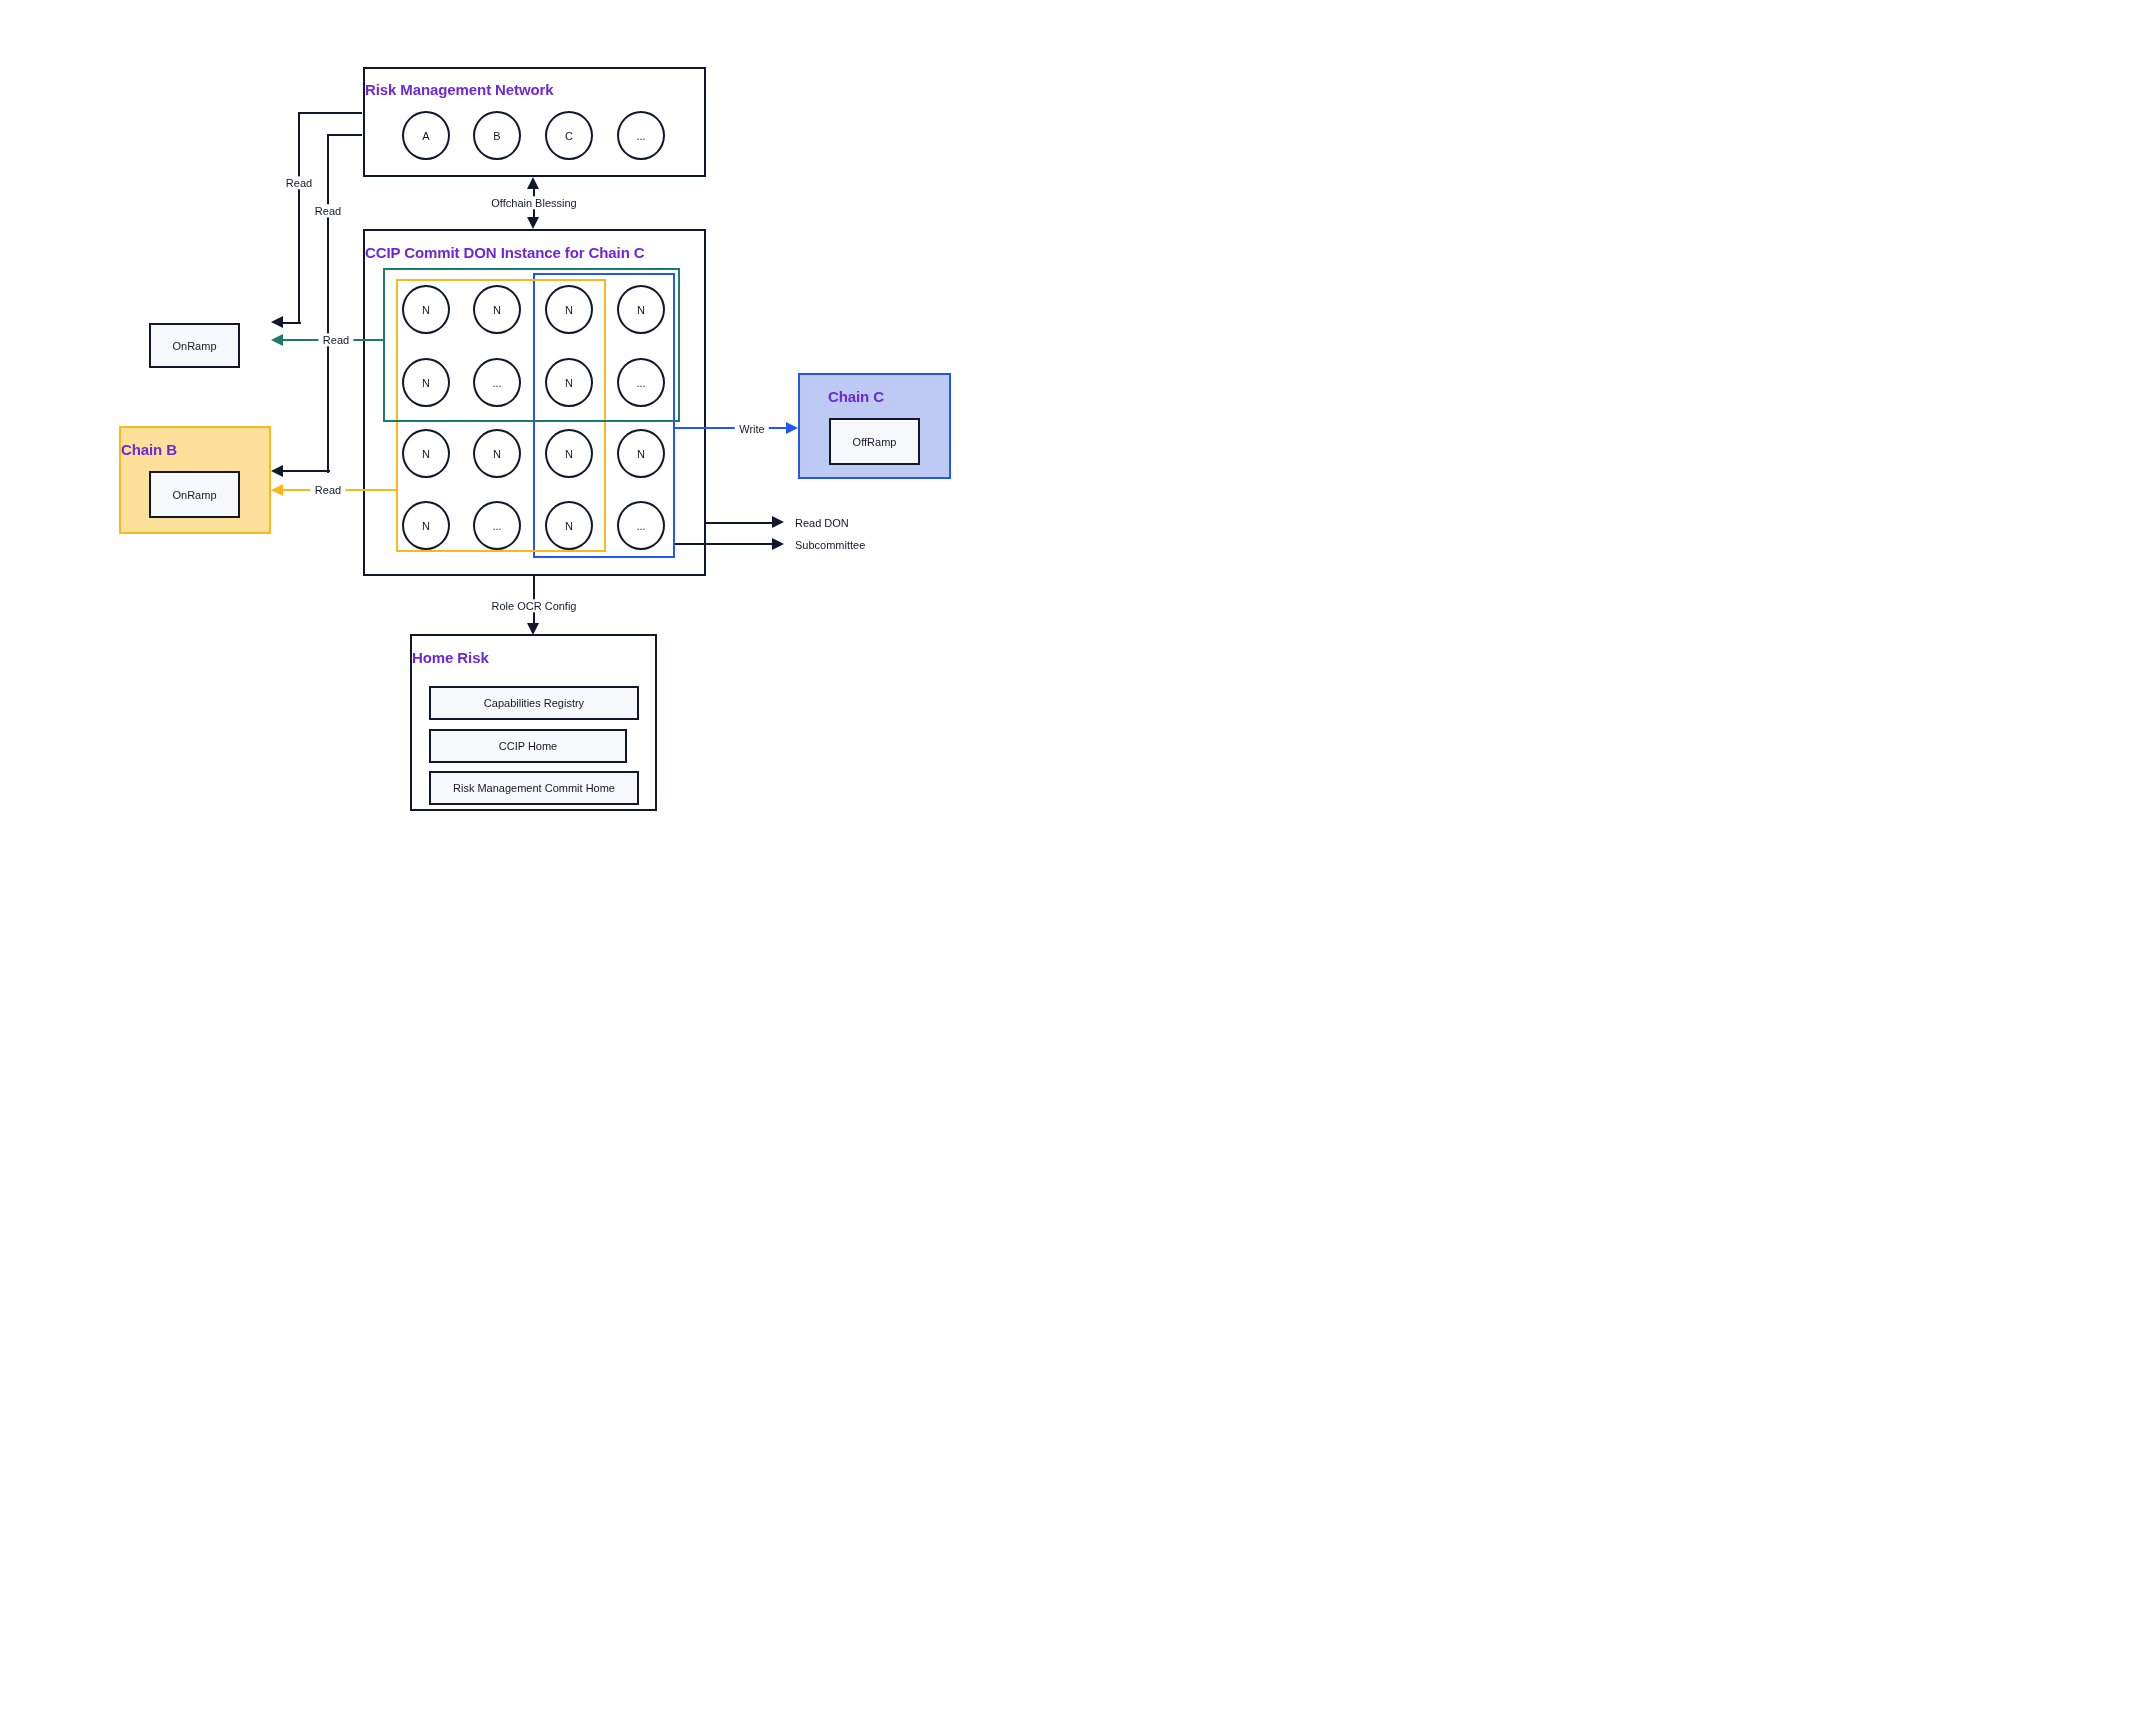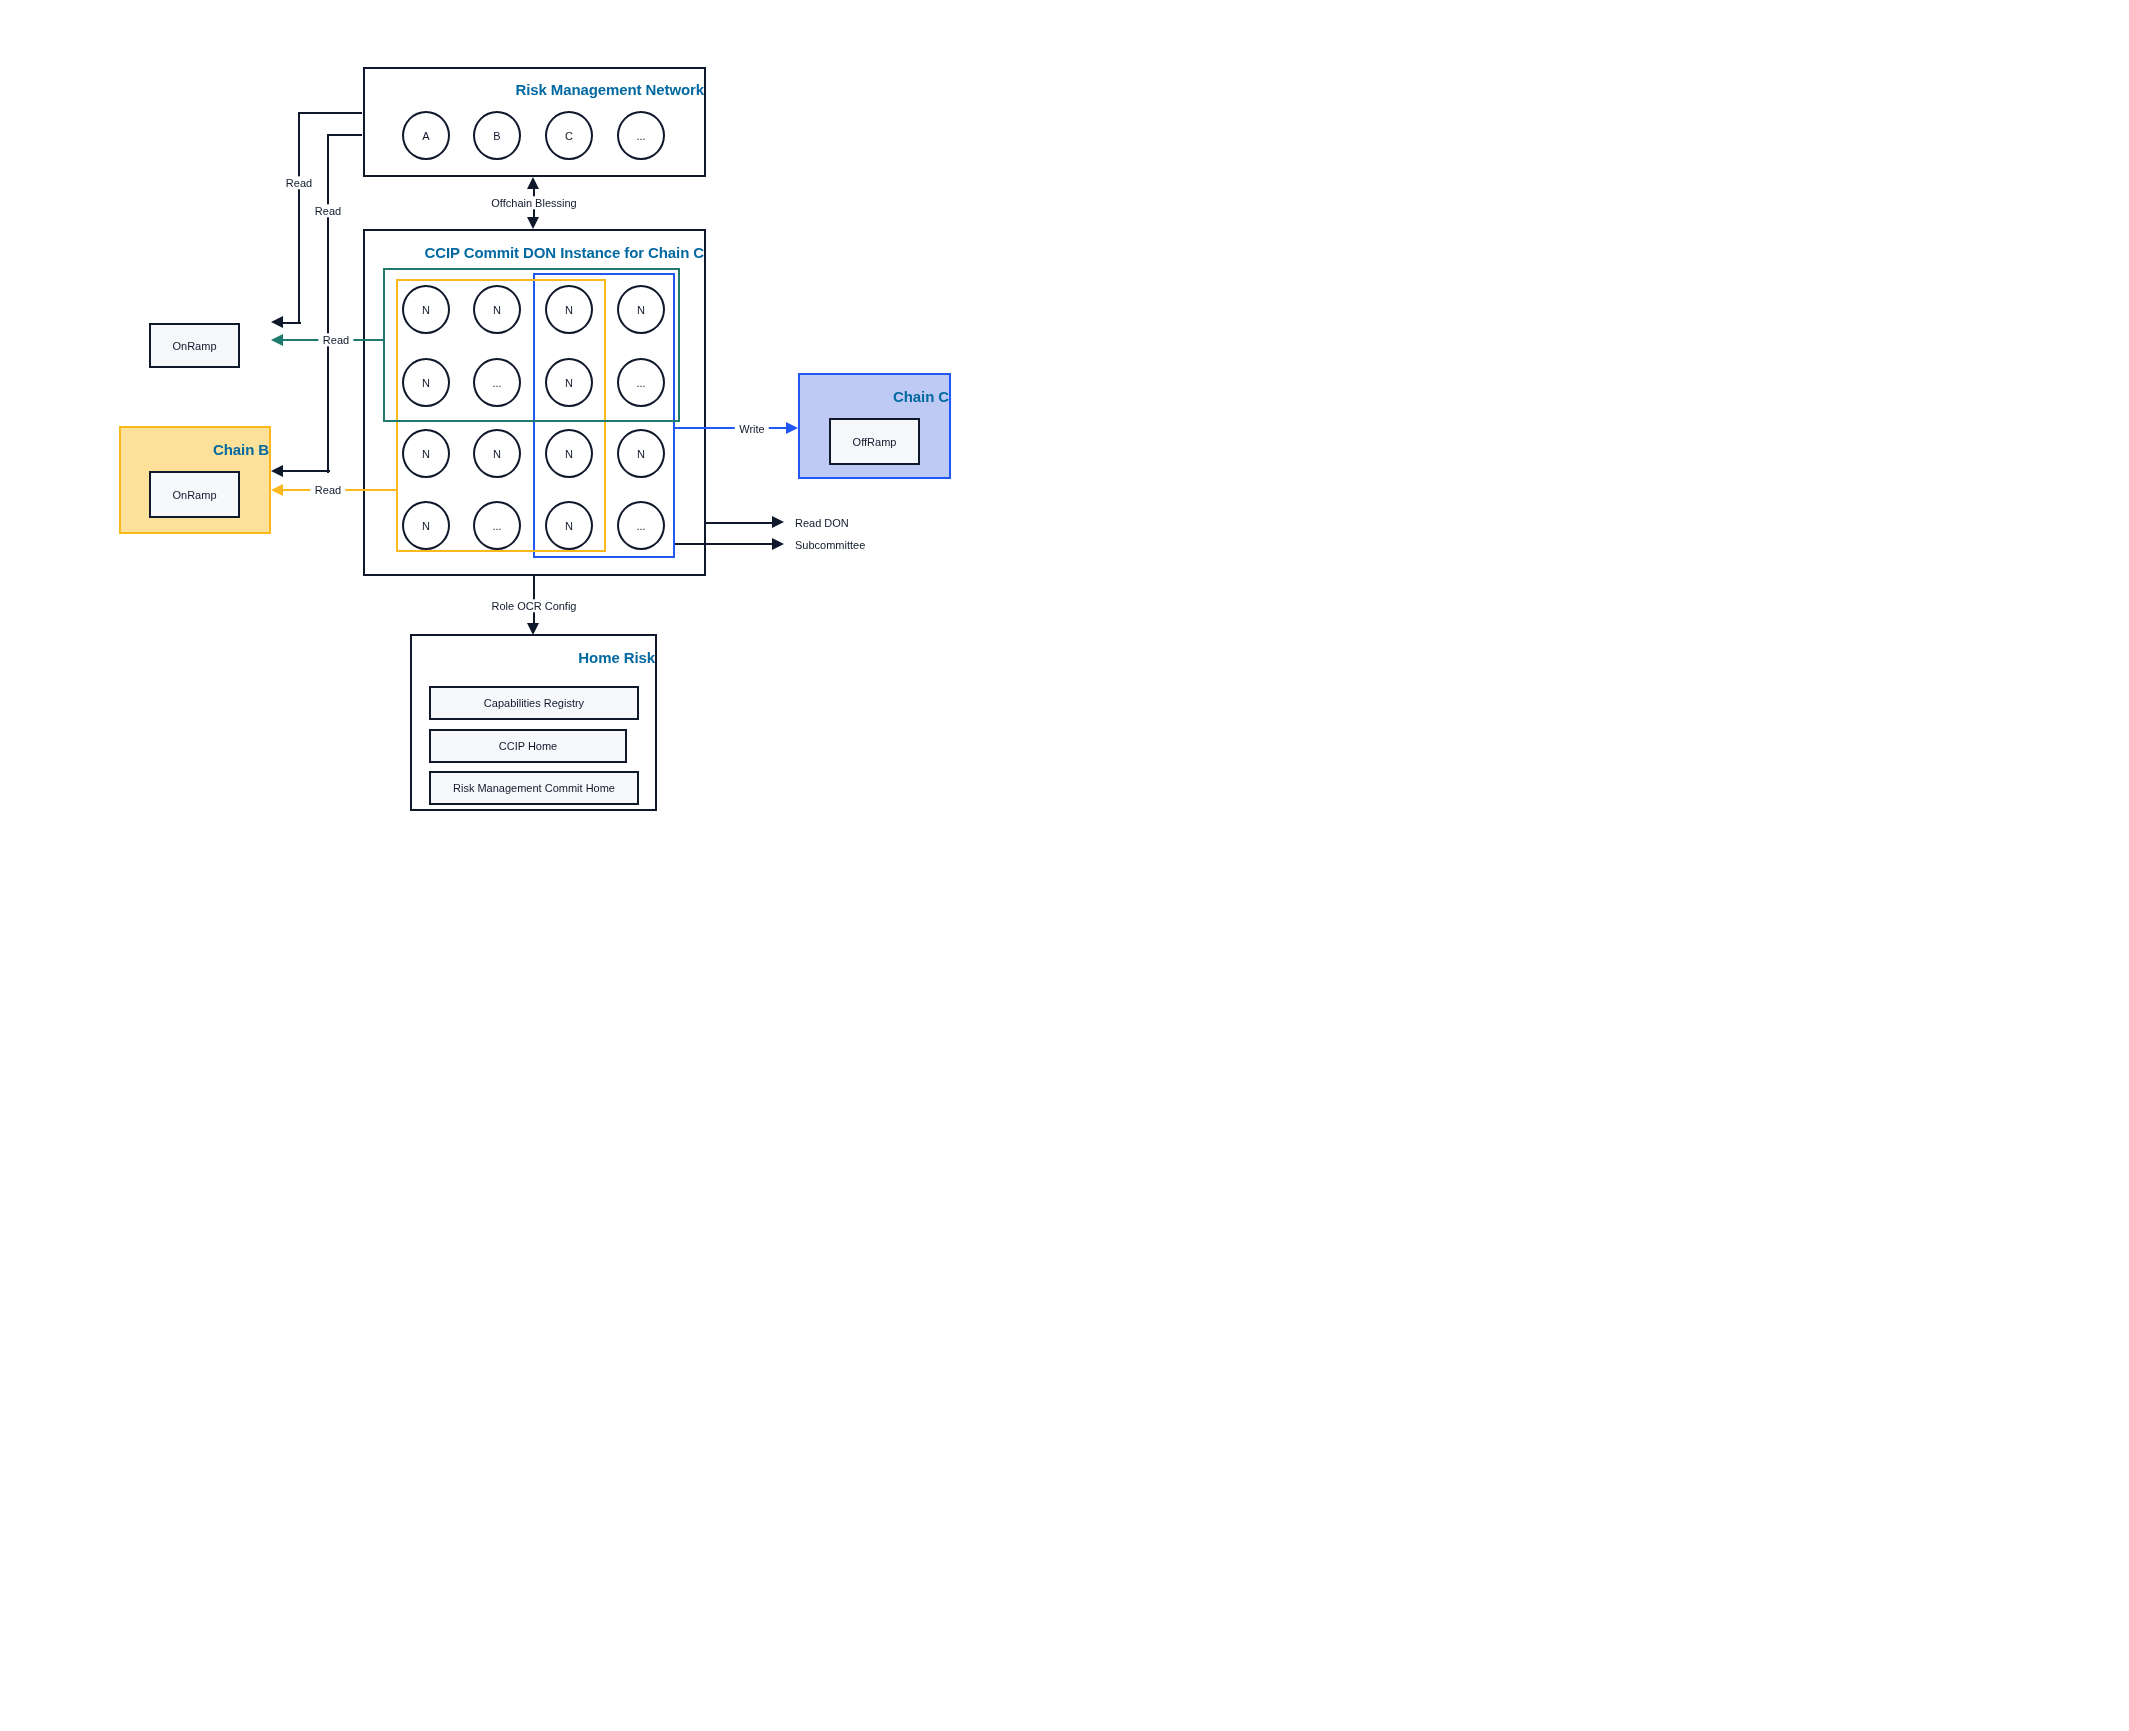--- a/index.html
+++ b/index.html
@@ -2,21 +2,21 @@
 <html style="font-size:12px"><head>
 <meta charset="utf-8">
 <style>
   html,body{margin:0;padding:0;background:#ffffff;}
   #canvas{
     position:relative;width:1065px;height:866px;background:#ffffff;
     font-family:"Liberation Sans","DejaVu Sans",sans-serif;color:#10192B;
     overflow:hidden;
   }
   .box{position:absolute;box-sizing:border-box;background:#fff;border:2.2px solid #10192B;}
-  .title{position:absolute;width:100%;text-align:right;font-size:15px;font-weight:700;letter-spacing:-0.1px;color:#0369a1;}
+  .title{position:absolute;width:100%;text-align:left;font-size:15px;font-weight:700;letter-spacing:-0.1px;color:#6d28d9;}
   .subbox{position:absolute;box-sizing:border-box;background:#F7F8FC;border:2.2px solid #10192B;display:flex;align-items:center;justify-content:center;font-size:11px;color:#10192B;}
   .circle{position:absolute;box-sizing:border-box;width:48px;height:49px;border:2.2px solid #10192B;border-radius:50%;background:#fff;display:flex;align-items:center;justify-content:center;font-size:11px;color:#10192B;}
   .overlay{position:absolute;box-sizing:border-box;background:transparent;}
   .ov-teal{border:2.2px solid #1E7A6C;}
   .ov-amber{border:2.2px solid #FBB81C;}
   .ov-blue{border:2.2px solid #2158F4;}
   .hline{position:absolute;height:2.2px;background:#10192B;}
   .vline{position:absolute;width:2.2px;background:#10192B;}
   .teal{background:#1E7A6C;}
   .amber{background:#FBB81C;}
@@ -125,21 +125,21 @@
   </div>
 
   <div class="chain-box chain-b" style="left:119px;top:426px;width:152px;height:108px;">
     <div class="title" style="top:12.6px;">Chain B</div>
   </div>
   <div class="subbox" style="left:149px;top:471px;width:91px;height:47px;">
     <span>OnRamp</span>
   </div>
 
   <div class="chain-box chain-c" style="left:798px;top:373px;width:153px;height:106px;">
-    <div class="title" style="top:12.6px;">Chain C</div>
+    <div class="title" style="top:12.6px;padding-left:28px;">Chain C</div>
   </div>
   <div class="subbox" style="left:829px;top:418px;width:91px;height:47px;">
     <span>OffRamp</span>
   </div>
 
   <div class="box" style="left:410px;top:634px;width:247px;height:177px;">
     <div class="title" style="top:13.4px;">Home Risk</div>
   </div>
   <div class="subbox" style="left:429px;top:686px;width:210px;height:34px;">
     <span>Capabilities Registry</span>

